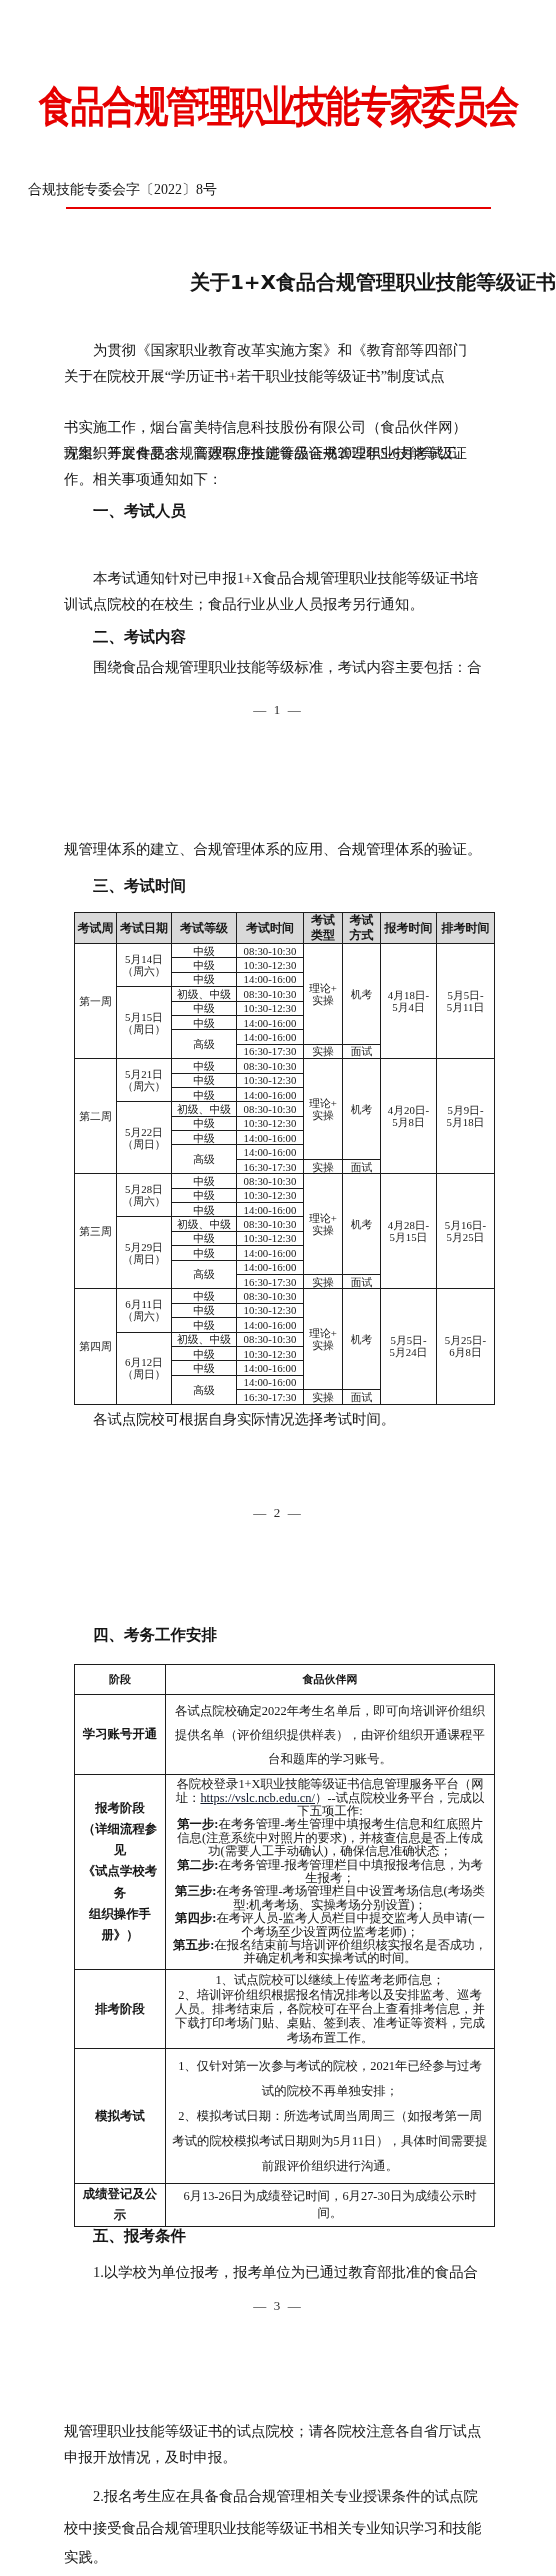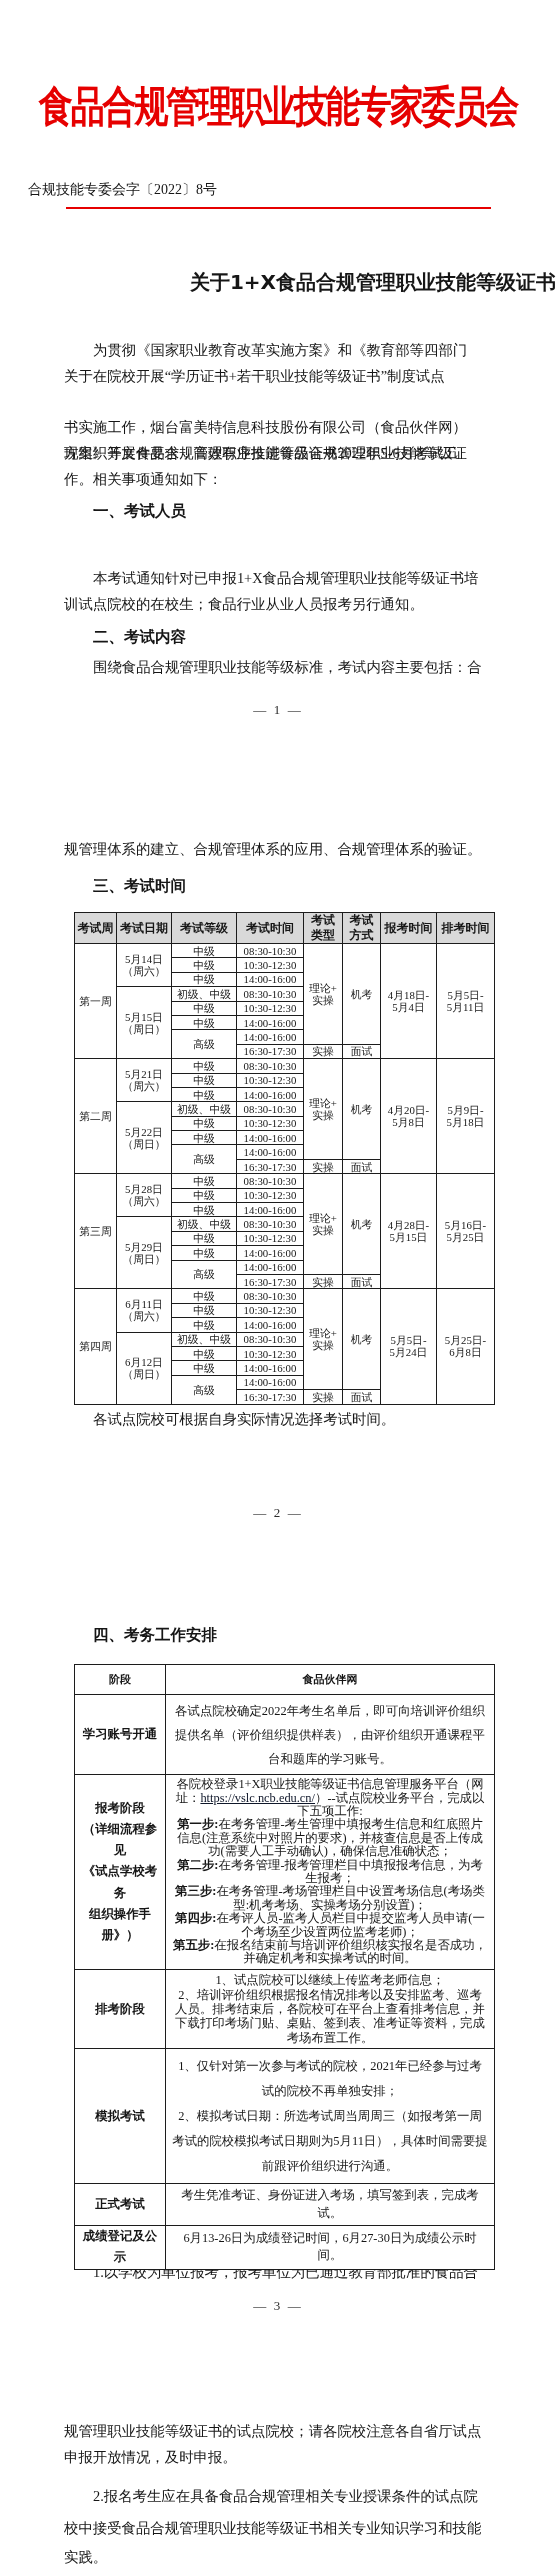--- a/index.html
+++ b/index.html
@@ -307,24 +307,20 @@
           <td class="content" style="line-height: 13.4px;">各院校登录1+X职业技能等级证书信息管理服务平台（网址：<a class="lnk">https://vslc.ncb.edu.cn/</a>）--试点院校业务平台，完成以下五项工作:<br><b>第一步:</b>在考务管理-考生管理中填报考生信息和红底照片信息(注意系统中对照片的要求)，并核查信息是否上传成功(需要人工手动确认)，确保信息准确状态；<br><b>第二步:</b>在考务管理-报考管理栏目中填报报考信息，为考生报考；<br><b>第三步:</b>在考务管理-考场管理栏目中设置考场信息(考场类型:机考考场、实操考场分别设置)；<br><b>第四步:</b>在考评人员-监考人员栏目中提交监考人员申请(一个考场至少设置两位监考老师)；<br><b>第五步:</b>在报名结束前与培训评价组织核实报名是否成功，并确定机考和实操考试的时间。</td>
         </tr>
         <tr style="height: 63px;">
           <td class="stage">排考阶段</td>
           <td class="content" style="line-height: 14.4px;">1、试点院校可以继续上传监考老师信息；<br>2、培训评价组织根据报名情况排考以及安排监考、巡考人员。排考结束后，各院校可在平台上查看排考信息，并下载打印考场门贴、桌贴、签到表、准考证等资料，完成考场布置工作。</td>
         </tr>
         <tr style="height: 135px;">
           <td class="stage">模拟考试</td>
           <td class="content" style="line-height: 25px;">1、仅针对第一次参与考试的院校，2021年已经参与过考试的院校不再单独安排；<br>2、模拟考试日期：所选考试周当周周三（如报考第一周考试的院校模拟考试日期则为5月11日），具体时间需要提前跟评价组织进行沟通。</td>
         </tr>
-        <tr style="height: 27px;">
-          <td class="stage">正式考试</td>
-          <td class="content" style="line-height: 17.5px;">考生凭准考证、身份证进入考场，填写签到表，完成考试。</td>
-        </tr>
         <tr style="height: 27px; margin-top: 25px;">
           <td class="stage">成绩登记及公示</td>
           <td class="content" style="line-height: 17.5px;">6月13-26日为成绩登记时间，6月27-30日为成绩公示时间。</td>
         </tr>
       </tbody>
     </table>
 
 </div>
 
 

